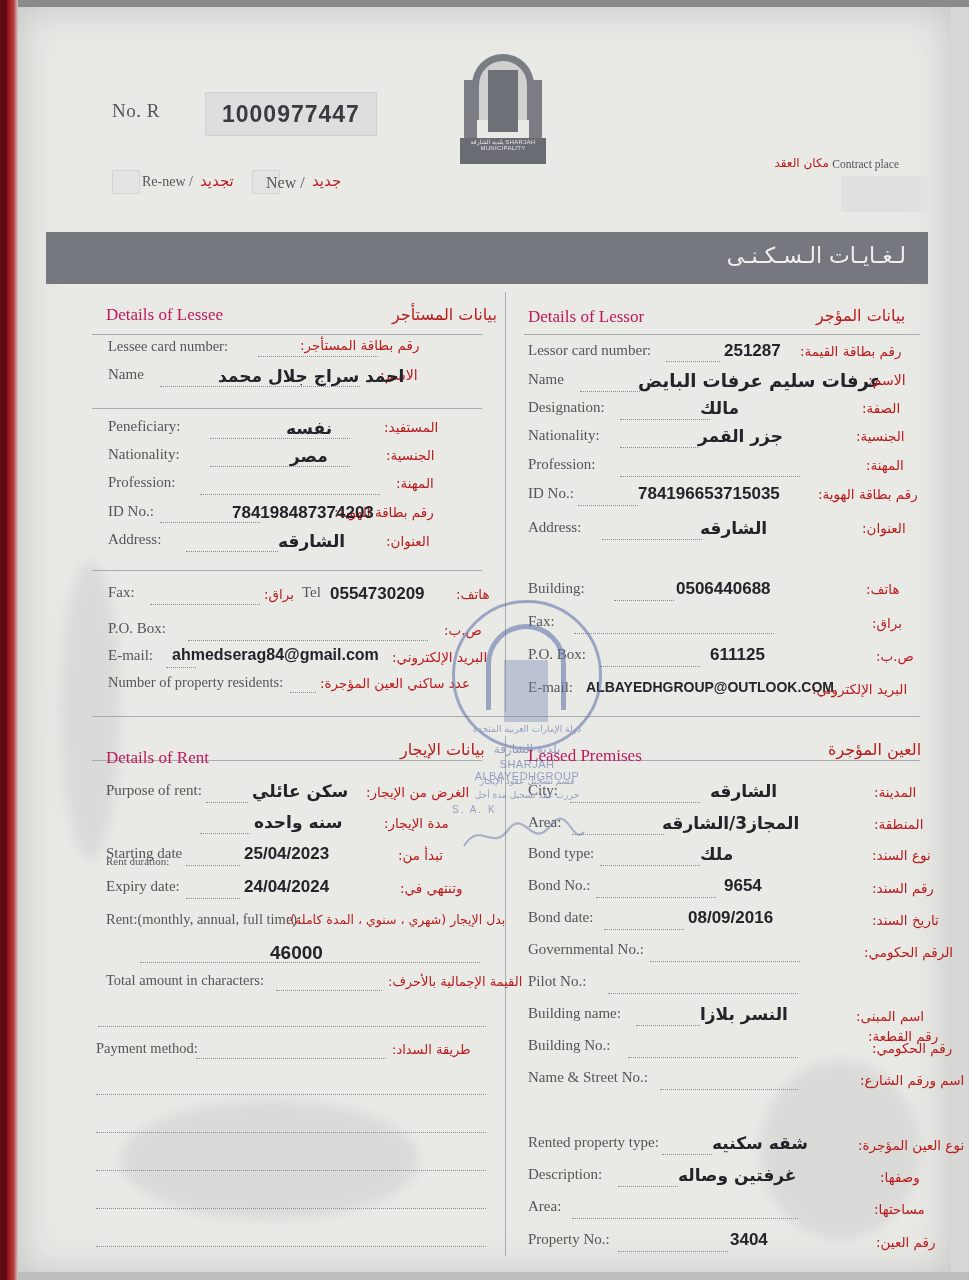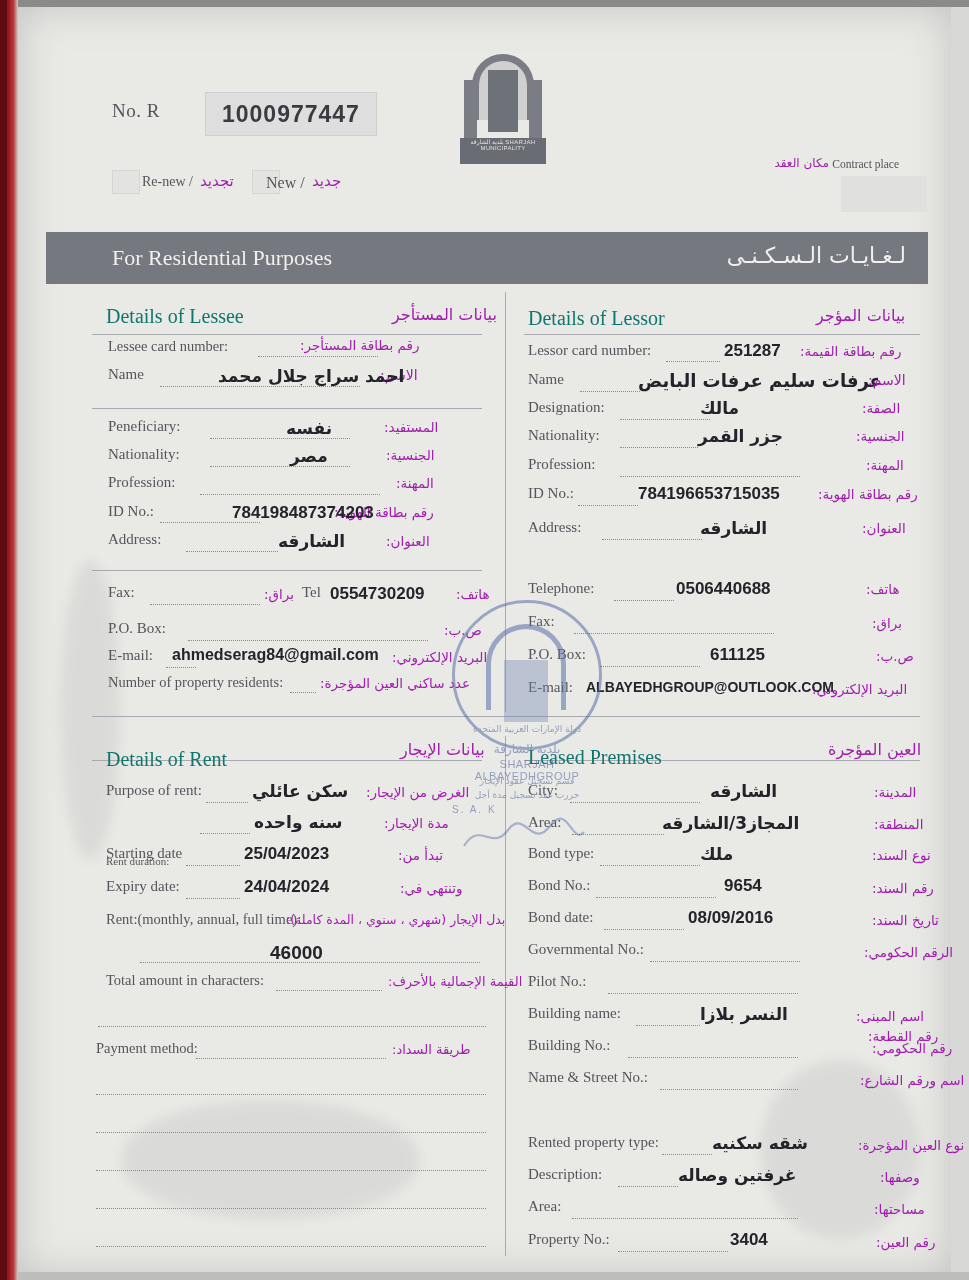--- a/index.html
+++ b/index.html
@@ -27,21 +27,21 @@
   #redstrip2 {
     position:absolute; left:0; top:0; width:7px; height:1280px;
     background:#5d0b10;
   }
   
   #topedge{position:absolute;left:18px;top:0;width:951px;height:7px;background:#8a8a88;}
   #botshadow{position:absolute;left:18px;top:1272px;width:951px;height:8px;background:#bdbdbb;}
 
   .txt { position:absolute; white-space:nowrap; }
   .lbl-en { font-family:"Liberation Serif", serif; color:#54555a; }
-  .lbl-ar { font-family:"DejaVu Sans", sans-serif; color:#a21caf; direction:rtl; }
+  .lbl-ar { font-family:"DejaVu Sans", sans-serif; color:#b91c1c; direction:rtl; }
   .val { font-family:"DejaVu Sans", sans-serif; color:#23242a; font-weight:700; }
   .val-en { font-family:"Liberation Sans", sans-serif; color:#23242a; font-weight:700; }
   .dots { position:absolute; border-bottom:1.5px dotted #8b8c92; }
 
   
   #no-r { left:112px; top:100px; font-size:19px; letter-spacing:0.5px; }
   #no-box {
     position:absolute; left:205px; top:92px; width:172px; height:44px;
     background:#dedede; border:1px solid #cfcfcf;
   }
@@ -88,21 +88,21 @@
   #banner .ar {
     position:absolute; right:22px; top:11px; font-size:22px; color:#f0f0ee;
     font-family:"DejaVu Sans", sans-serif; letter-spacing:3px;
   }
 
   
   .vline{position:absolute;width:1px;background:#a9aab0;}
   .hline{position:absolute;height:1px;background:#a9aab0;}
 
   
-  .sec-en{font-size:20px;color:#0f766e;}
+  .sec-en{font-size:17px;color:#be185d;}
   .sec-ar{font-size:16px;}
 
   
   #stamp{
     position:absolute;left:452px;top:600px;width:150px;height:262px;
     opacity:0.55;
   }
   #stamp .ring{
     position:absolute;left:0;top:0;width:150px;height:150px;border-radius:50%;
     border:3px solid #5a6fa8;
@@ -159,21 +159,20 @@
 <div id="cp-box"></div>
 
 <div id="renew-box"></div>
 <div class="txt lbl-en" id="renew-en">Re-new /</div>
 <div class="txt lbl-ar" id="renew-ar">تجديد</div>
 <div id="new-box"></div>
 <div class="txt lbl-en" id="new-en">New /</div>
 <div class="txt lbl-ar" id="new-ar">جديد</div>
 
 <div id="banner">
-  <div class="en">For Residential Purposes</div>
   <div class="ar">لـغـايـات الـسـكـنـى</div>
 </div>
 
 <div class="vline" style="left:505px;top:292px;height:420px;"></div>
 <div class="hline" style="left:92px;top:716px;width:828px;"></div>
 <div class="vline" style="left:505px;top:736px;height:520px;"></div>
 <div class="hline" style="left:92px;top:334px;width:390px;"></div>
 <div class="hline" style="left:524px;top:334px;width:396px;"></div>
 <div class="hline" style="left:92px;top:760px;width:390px;"></div>
 <div class="hline" style="left:524px;top:760px;width:396px;"></div>
@@ -277,21 +276,21 @@
 <div class="txt lbl-en" style="left:528px;top:485px;font-size:15px;">ID No.:</div>
 <div class="dots" style="left:578px;top:505px;width:60px;"></div>
 <div class="txt val-en" style="left:638px;top:484px;font-size:17px;">784196653715035</div>
 <div class="txt lbl-ar" style="left:818px;top:486px;font-size:13.5px;">رقم بطاقة الهوية:</div>
 
 <div class="txt lbl-en" style="left:528px;top:519px;font-size:15px;">Address:</div>
 <div class="dots" style="left:602px;top:539px;width:100px;"></div>
 <div class="txt val" style="left:700px;top:518px;font-size:17px;">الشارقه</div>
 <div class="txt lbl-ar" style="left:862px;top:520px;font-size:13.5px;">العنوان:</div>
 
-<div class="txt lbl-en" style="left:528px;top:580px;font-size:15px;">Telephone:</div>
+<div class="txt lbl-en" style="left:528px;top:580px;font-size:15px;">Building:</div>
 <div class="dots" style="left:614px;top:600px;width:60px;"></div>
 <div class="txt val-en" style="left:676px;top:579px;font-size:17px;">0506440688</div>
 <div class="txt lbl-ar" style="left:866px;top:581px;font-size:13.5px;">هاتف:</div>
 
 <div class="txt lbl-en" style="left:528px;top:613px;font-size:15px;">Fax:</div>
 <div class="dots" style="left:574px;top:633px;width:200px;"></div>
 <div class="txt val-en" style="left:660px;top:612px;font-size:16px;"></div>
 <div class="txt lbl-ar" style="left:872px;top:615px;font-size:13.5px;">براق:</div>
 
 <div class="txt lbl-en" style="left:528px;top:646px;font-size:15px;">P.O. Box:</div>

